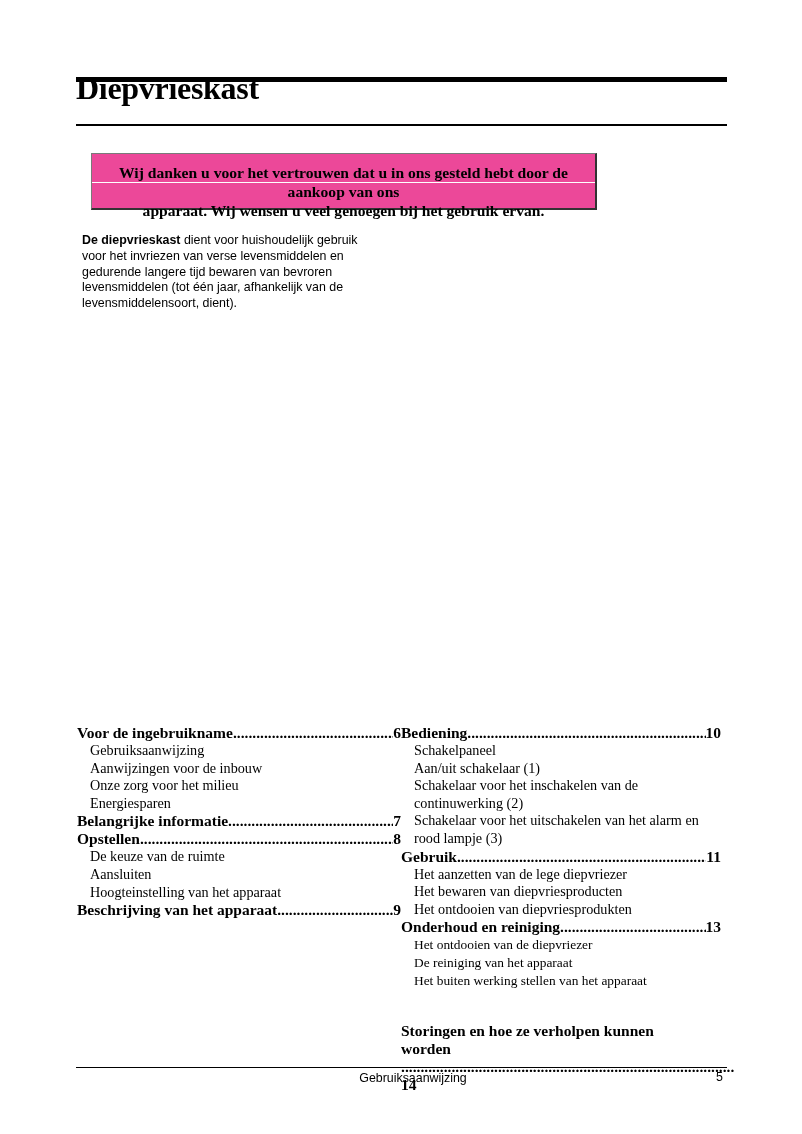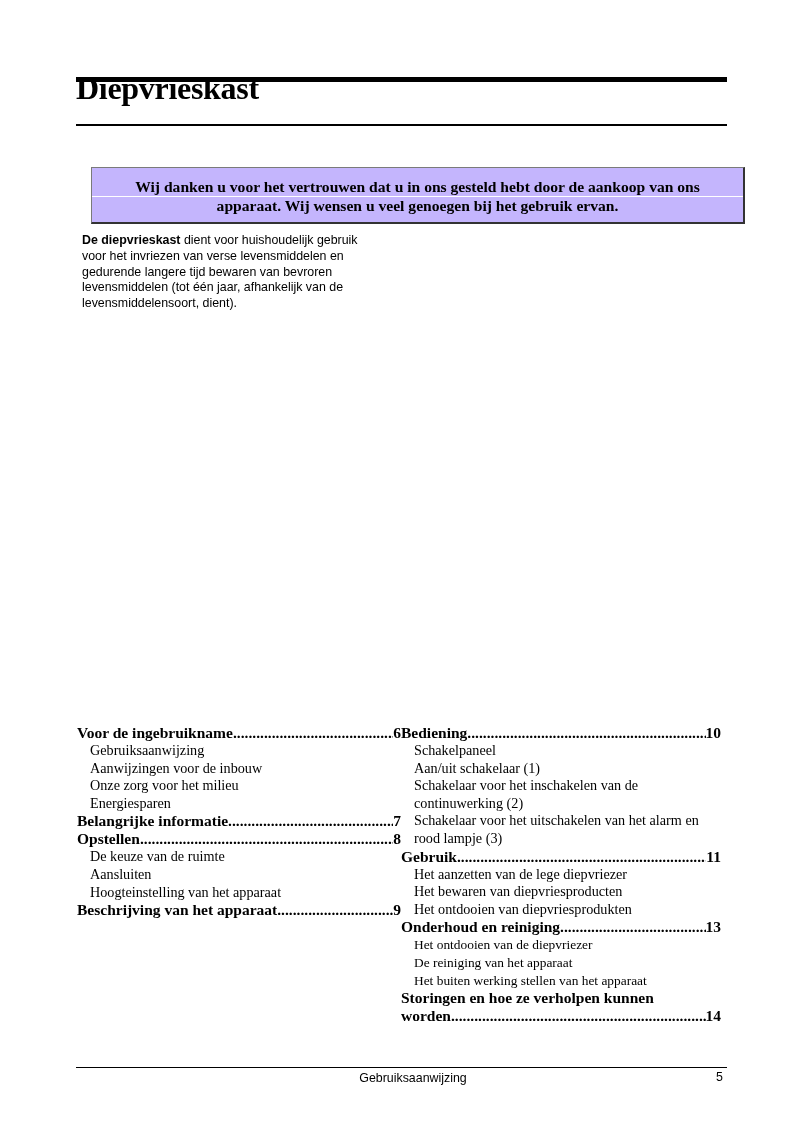--- a/index.html
+++ b/index.html
@@ -10,22 +10,22 @@
   }
   .top-rule { position: absolute; left: 76px; top: 77px; width: 651px; height: 5px; background: #000; }
   .title {
     position: absolute; left: 76px; top: 68px;
     font-family: "Liberation Serif", serif; font-weight: bold; font-size: 32px; line-height: 40px;
     letter-spacing: -0.3px;
   }
   .title-rule { position: absolute; left: 76px; top: 124px; width: 651px; height: 2px; background: #000; }
 
   .thanks-box {
-    position: absolute; left: 91px; top: 167px; width: 654px; height: 57px;
-    background: #c4b5fd; border: 1px solid #7a7a7a;
+    position: absolute; left: 91px; top: 153px; width: 506px; height: 57px;
+    background: #ec4899; border: 1px solid #7a7a7a;
     border-right: 2px solid #333; border-bottom: 2px solid #333;
     box-sizing: border-box;
   }
   .thanks-split { position: absolute; left: 0; right: 0; top: 28px; height: 1px; background: #ffffff; }
   .thanks-text {
     position: absolute; left: 0; right: 0; top: 9px;
     text-align: center; font-weight: bold; font-size: 15.6px; line-height: 19px;
   }
 
   .intro {
@@ -37,22 +37,22 @@
   .toc-col { position: absolute; top: 724px; }
   .toc-left { left: 77px; width: 324px; }
   .toc-right { left: 401px; width: 320px; }
   .toc-head {
     display: flex; align-items: baseline; font-weight: bold; font-size: 15.5px; line-height: 18px;
     white-space: nowrap;
   }
   .toc-head .lbl { flex: 0 0 auto; }
   .toc-head .dots { flex: 1 1 auto; overflow: hidden; white-space: nowrap; letter-spacing: 0px; }
   .toc-head .pg { flex: 0 0 auto; }
-  .toc-head.multi { display: block; white-space: normal; }
-  .toc-head.multi .line2 { display: flex; align-items: baseline; white-space: nowrap; }
+  .toc-head.multi { display: block; white-space: normal; margin-top: 33px; }
+  .toc-head.multi .line2 { display: flex; align-items: baseline; white-space: nowrap; flex-direction: column; }
   .toc-sub { font-size: 14.2px; line-height: 17.6px; padding-left: 13px; }
   .toc-sub.small { font-size: 13.4px; }
 
   .footer-rule { position: absolute; left: 76px; top: 1067px; width: 651px; height: 1px; background: #000; }
   .footer-center {
     position: absolute; left: 0; width: 826px; top: 1070px; text-align: center;
     font-family: "Liberation Sans", sans-serif; font-size: 12.4px; line-height: 16px;
   }
   .footer-page {
     position: absolute; left: 716px; top: 1069px;

